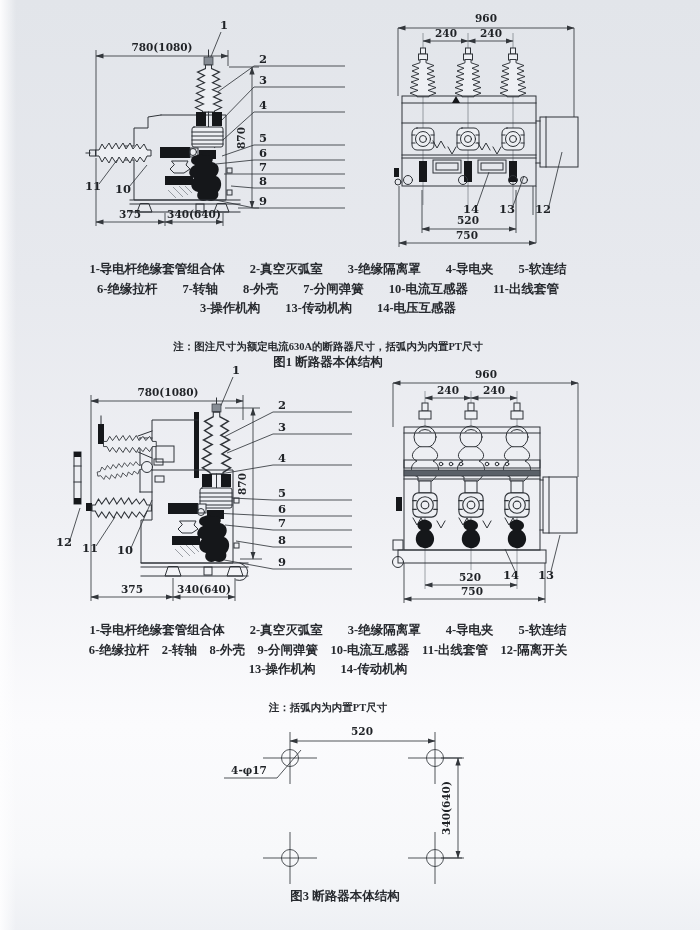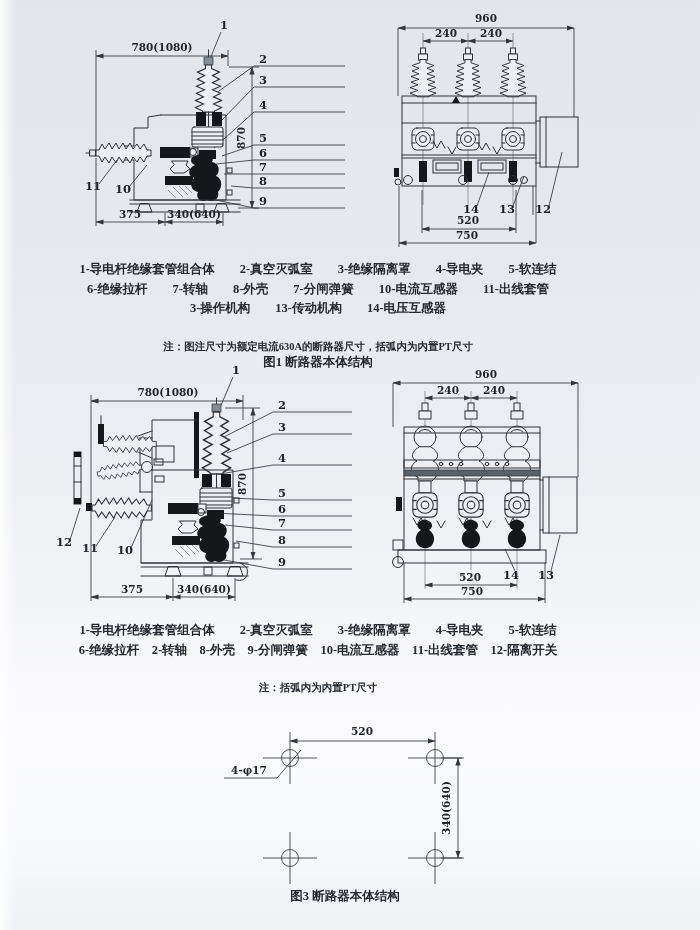--- a/index.html
+++ b/index.html
@@ -11,21 +11,21 @@
   .ln{stroke:#2f3338;stroke-width:1;fill:none;stroke-linecap:square;}
   .thin{stroke:#555b63;stroke-width:0.55;fill:none;}
   .dl{stroke:#33373c;stroke-width:0.85;fill:none;}
   .fillb{fill:#15171a;stroke:none;}
   .fillg{fill:#868c94;stroke:#33373c;stroke-width:0.7;}
   .fw{fill:#edeff3;}
   .dark{fill:#5a6068;stroke:#2f3338;stroke-width:0.7;}
   text{font-family:"DejaVu Serif","Liberation Serif",serif;fill:#1f2226;}
   .dt{font-size:10.5px;font-weight:bold;text-anchor:middle;}
   .ct{font-size:11.5px;font-weight:bold;text-anchor:middle;}
-  .legend{position:absolute;left:18px;width:600px;text-align:center;color:#26292e;}
+  .legend{position:absolute;left:28px;width:600px;text-align:center;color:#26292e;}
   .legend .row{font-size:12.5px;font-weight:bold;line-height:19.5px;white-space:nowrap;}
   .legend .note{font-size:10.5px;font-weight:bold;margin-top:21px;}
   .legend .cap{font-size:12.5px;font-weight:bold;}
   .cap3{position:absolute;left:45px;top:888px;width:600px;text-align:center;
         font-size:12.5px;font-weight:bold;color:#26292e;}
 </style>
 </head>
 <body>
 
 <div class="page">
@@ -405,20 +405,21 @@
   <text class="dt" x="470" y="581">520</text>
   <line class="dl" x1="404" y1="563" x2="404" y2="603"></line>
       <line class="dl" x1="545" y1="563" x2="545" y2="603"></line>
   <line class="dl" x1="404" y1="599" x2="545" y2="599" marker-start="url(#arS)" marker-end="url(#arE)"></line>
   <text class="dt" x="472" y="595">750</text>
 </svg>
 
 <div class="legend" style="top:621px">
   <div class="row">1-导电杆绝缘套管组合体　　2-真空灭弧室　　3-绝缘隔离罩　　4-导电夹　　5-软连结</div>
   <div class="row">6-绝缘拉杆　2-转轴　8-外壳　9-分闸弹簧　10-电流互感器　11-出线套管　12-隔离开关</div>
+  <div class="row">13-操作机构　　14-传动机构</div>
   <div class="note">注：括弧内为内置PT尺寸</div>
 </div>
 
 <svg style="left:0;top:0" width="700" height="930" viewBox="0 0 700 930">
   <use href="#holeU" transform="translate(290,758)"></use>
   <use href="#holeU" transform="translate(435,758)"></use>
   <use href="#holeU" transform="translate(290,858)"></use>
   <use href="#holeU" transform="translate(435,858)"></use>
   <text class="dt" x="362" y="735">520</text>
   <line class="dl" x1="290" y1="741" x2="435" y2="741" marker-start="url(#arS)" marker-end="url(#arE)"></line>

